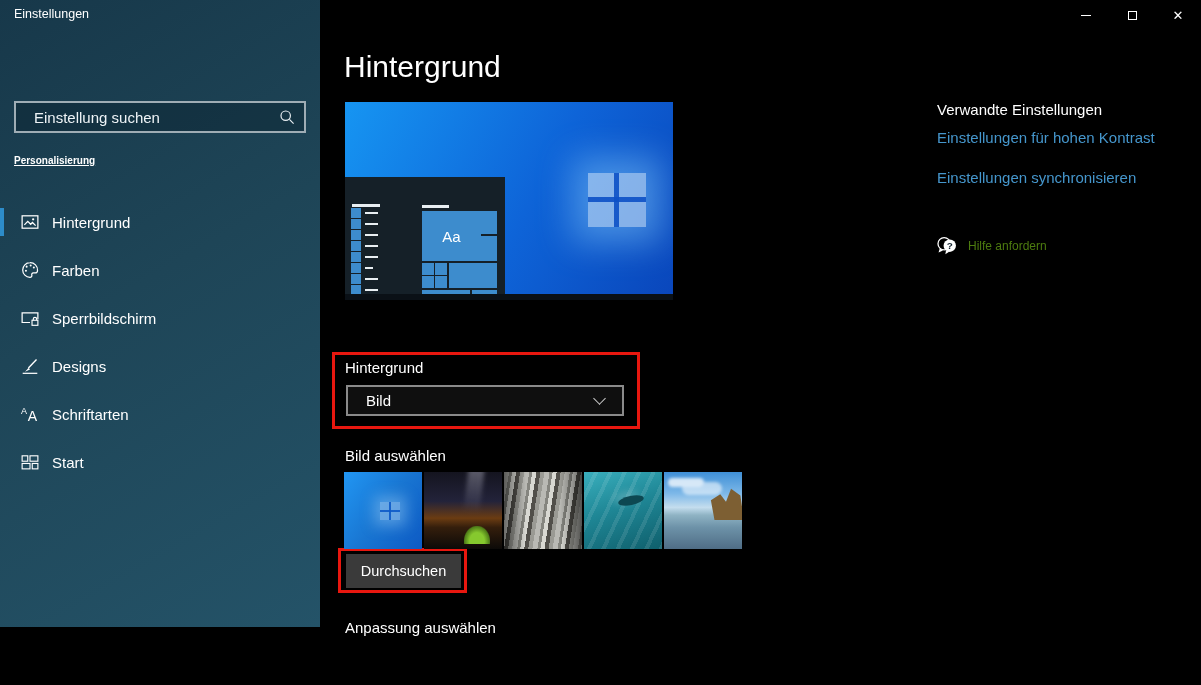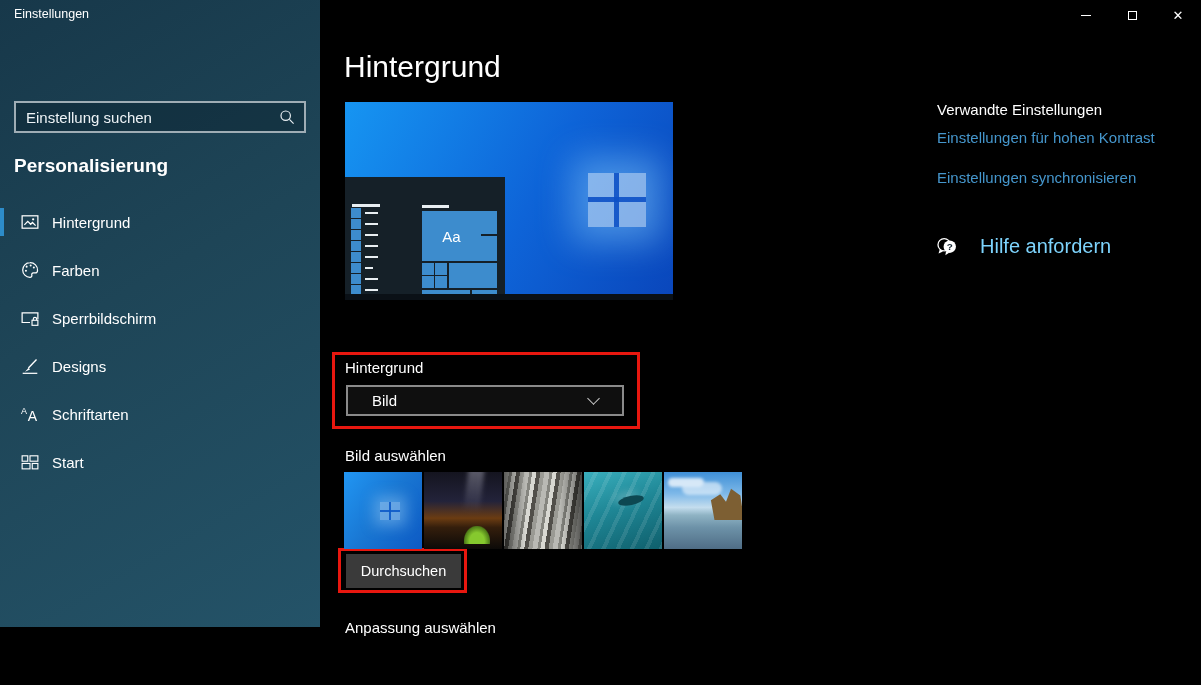--- a/index.html
+++ b/index.html
@@ -10,24 +10,24 @@
   
   .sidebar { position:absolute; left:0; top:0; width:320px; height:627px;
              background:linear-gradient(150deg,#17384a 0%,#1e4557 45%,#245368 100%); }
   .app-title { position:absolute; left:14px; top:7px; font-size:12.5px; color:#fff; }
   .home-row { position:absolute; left:0; top:56px; width:320px; height:28px; display:flex; align-items:center; cursor:pointer; }
   .home-row svg { margin-left:21px; }
   .home-row span.lbl { margin-left:13px; font-size:15px; }
   .search-box { position:absolute; left:14px; top:101px; width:292px; height:32px;
                 border:2px solid #9fadb5; background:rgba(5,25,38,.35); display:flex; align-items:center; }
   .search-box input { flex:1; height:100%; background:transparent; border:none; outline:none;
-                      color:#eef3f6; font-size:15px; padding:0 6px 0 10px; }
+                      color:#eef3f6; font-size:15px; padding:0 6px 0 10px;margin-left:8px; }
   .search-box input::placeholder { color:#eef3f6; opacity:1; }
   .search-box svg { margin-right:9px; flex:0 0 auto; }
-  .section-header { position:absolute; left:14px; top:155px; font-size:19px; font-weight:bold; }
+  .section-header { position:absolute; left:14px; top:155px; font-size:10px; font-weight:bold;text-decoration:underline; }
   .nav-item { position:absolute; left:0; width:320px; height:40px; display:flex; align-items:center; cursor:pointer; }
   .nav-item .ic { width:18px; height:18px; margin-left:21px; flex:0 0 auto; display:flex; align-items:center; justify-content:center; }
   .nav-item .lbl { margin-left:13px; font-size:15px; }
   .nav-item.selected::before { content:""; position:absolute; left:0; top:6px; width:4px; height:28px; background:#2d8cc9; }
 
   
   .win-controls { position:absolute; right:0; top:0; display:flex; }
   .win-btn { width:46px; height:30px; display:flex; align-items:center; justify-content:center; cursor:pointer; }
   .glyph-min { width:10px; height:1px; background:#fff; }
   .glyph-max { width:9px; height:9px; border:1px solid #fff; }
@@ -54,21 +54,21 @@
              display:grid; grid-template-columns:1fr 1fr; grid-template-rows:1fr 1fr; gap:1.5px; }
   .sm-quad i { background:#3d8ccd; }
   .preview-taskbar { position:absolute; left:0; bottom:0; width:100%; height:6px; background:#0a1016; }
 
   .annotation { position:absolute; border:3px solid #e8170f; pointer-events:none; }
   .ann-dropdown { left:332px; top:352px; width:308px; height:77px; }
   .ann-browse { left:338px; top:548px; width:129px; height:45px; }
 
   .field-label { position:absolute; left:345px; font-size:15px; color:#fff; }
   .dropdown { position:absolute; left:346px; width:278px; height:31px; background:#0f0f0f;
-              border:2px solid #8a8a8a; display:flex; align-items:center; padding:0 24px;
+              border:2px solid #8a8a8a; display:flex; align-items:center; padding:0 18px;
               font-size:15px; color:#fff; cursor:pointer; }
   .chev { width:9px; height:9px; border-right:1.5px solid #ccc; border-bottom:1.5px solid #ccc;
           transform:rotate(45deg); margin-left:auto; margin-top:-4px; }
 
   .thumbs { position:absolute; left:344px; top:472px; display:flex; gap:2px; }
   .thumb { width:78px; height:77px; position:relative; overflow:hidden; cursor:pointer; }
   .thumb.t1 { background:linear-gradient(125deg,#2196f3 0%,#1976d2 50%,#0d5ac4 100%); }
   .thumb.t1::after { content:""; position:absolute; left:36px; top:30px; width:20px; height:18px;
                      background:
                        linear-gradient(to right, transparent 0 9px, rgba(13,90,200,.9) 9px 11px, transparent 11px),
@@ -96,21 +96,21 @@
                      clip-path:polygon(18% 100%, 8% 42%, 34% 24%, 50% 46%, 64% 8%, 90% 28%, 100% 100%); }
 
   .browse-btn { position:absolute; left:346px; top:554px; width:115px; height:34px; background:#3a3a3a;
                 border:none; color:#fff; font-size:14.5px; cursor:pointer; }
 
   
   .related-header { position:absolute; left:937px; top:101px; font-size:15px; color:#fff; }
   .rel-link { position:absolute; left:937px; font-size:15px; color:#4596cc; cursor:pointer; }
   .help-row { position:absolute; left:936px; top:235px; display:flex; align-items:center; cursor:pointer; }
   .help-row svg { flex:0 0 auto; }
-  .help-row .lbl { margin-left:23px; font-size:20px; color:#7dd3fc; }
+  .help-row .lbl { margin-left:11px; font-size:12px; color:#4d7c0f; }
 </style>
 </head>
 <body>
 
 <div id="root">
 
   <div class="sidebar">
     <div class="app-title">Einstellungen</div>
 
 

